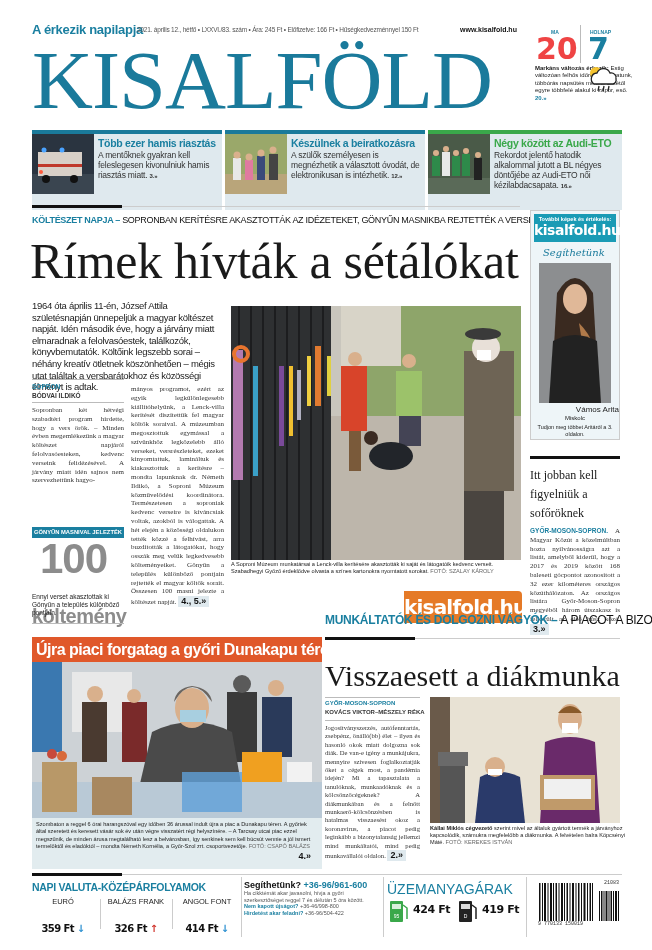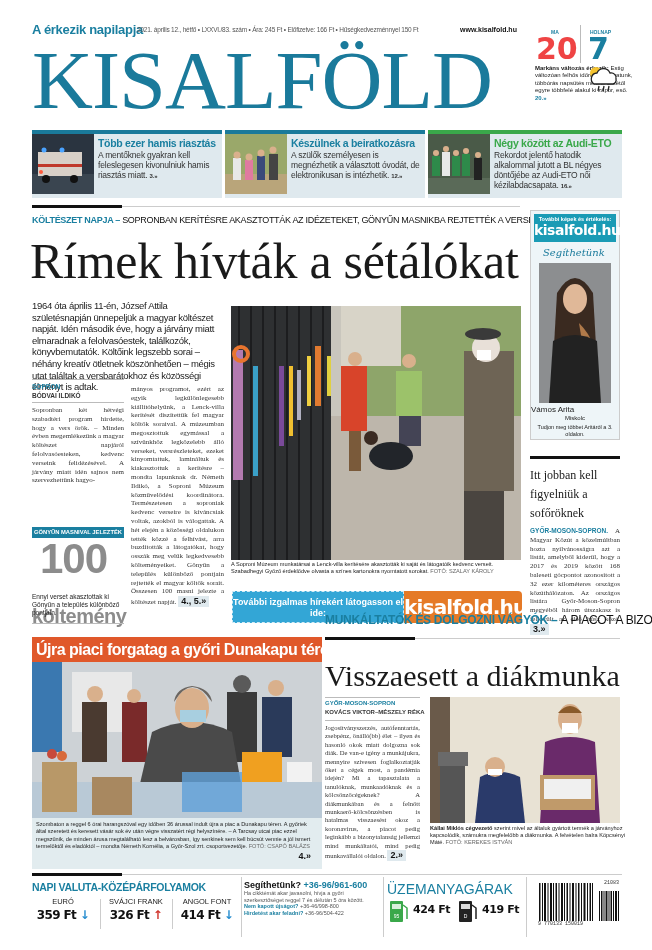--- a/index.html
+++ b/index.html
@@ -13,21 +13,21 @@
 #logo{left:32px;top:36px;font-family:"Liberation Serif",serif;font-size:82px;color:#1a7a9b;letter-spacing:-1px;line-height:90px;transform:scaleX(1.03);transform-origin:left}
 .wx-lbl{font-size:5px;font-weight:bold;color:#1a7fa0}
 #wx-today-lbl{left:551px;top:29px}
 #wx-tom-lbl{left:590px;top:29px}
 #wx-today{left:536px;top:34px;font-size:30px;font-weight:900;color:#ef4444;font-family:"DejaVu Sans",sans-serif;line-height:30px}
 #wx-tom{left:588px;top:34px;font-size:30px;font-weight:900;color:#1a7fa0;font-family:"DejaVu Sans",sans-serif;line-height:30px}
 #wx-div{left:580px;top:25px;width:1px;height:38px;background:#bbb}
 #wx-icon{left:585px;top:64px}
 
 #teaser-bar{left:32px;top:130px;width:590px;height:64px}
-.tz{position:absolute;top:0;height:68px;background:#dfe9ee;overflow:hidden}
+.tz{position:absolute;top:0;height:80px;background:#dfe9ee;overflow:hidden}
 .tz-bar{position:absolute;left:0;top:0;right:0;height:4px;background:#1a7a9b}
 .tz-img{position:absolute;left:0;top:4px;width:62px;height:60px}
 .tz-title{position:absolute;left:66px;top:7px;font-size:10.5px;font-weight:bold;color:#1a7fa0;letter-spacing:-0.3px}
 .tz-body{position:absolute;left:66px;top:20px;font-size:8.5px;line-height:10px;color:#333;letter-spacing:-0.2px;width:125px}
 .tz-ref{font-size:6px;font-weight:bold}
 
 #kicker-bar{left:32px;top:205px;width:90px;height:3px;background:#111}
 #kicker-line{left:122px;top:206px;width:398px;height:1px;background:#ccc}
 #kicker{left:32px;top:215px;font-size:9px;font-weight:bold;letter-spacing:-0.3px;white-space:nowrap}
 #kicker .k1{color:#1a7fa0}
@@ -50,21 +50,21 @@
 #promo{left:232px;top:591px;width:290px;height:32px}
 #promo-left{position:absolute;left:0;top:0;width:172px;height:32px;background:#33a6d6;border:1px dashed #cfeaf5;color:#fff;font-size:9px;font-weight:bold;text-align:center;line-height:11px;padding-top:5px}
 #promo-right{position:absolute;left:172px;top:0;width:118px;height:32px;background:#e57a27;border-radius:0 4px 4px 0;color:#fff;font-size:20px;font-weight:bold;text-align:center;line-height:32px;font-family:"DejaVu Sans",sans-serif;letter-spacing:-0.8px}
 
 #side-box{left:530px;top:210px;width:90px;height:230px;border:1px solid #ccc;background:#eef5f8}
 #side-top{position:absolute;left:3px;top:3px;width:82px;height:28px;background:#1a9bb5;color:#fff;text-align:center}
 #side-top .s1{font-size:5.5px;font-weight:bold;display:block;margin-top:2px}
 #side-top .s2{font-size:14px;font-weight:bold;display:block;line-height:16px;font-family:"DejaVu Sans",sans-serif;letter-spacing:-0.5px}
 #side-script{position:absolute;left:12px;top:36px;font-family:"DejaVu Serif",serif;font-style:italic;font-size:10px;color:#1a7a9b}
 #side-photo{position:absolute;left:8px;top:52px;width:72px;height:140px;background:#8c8e90;overflow:hidden}
-#side-name{position:absolute;left:0;width:88px;top:194px;text-align:left;font-size:8px;color:#222}
+#side-name{position:absolute;left:0;width:88px;top:194px;text-align:right;font-size:8px;color:#222}
 #side-city{position:absolute;left:0;width:88px;top:204px;text-align:center;font-size:6px;color:#222}
 #side-more{position:absolute;left:0;width:88px;top:213px;text-align:center;font-size:5.5px;line-height:6.5px;color:#222}
 #side2-bar{left:530px;top:456px;width:90px;height:3px;background:#111}
 #side2-title{left:530px;top:466px;width:95px;font-family:"Liberation Serif",serif;font-size:12px;line-height:19px;color:#1a1a1a}
 #side2-body{left:530px;top:527px;width:90px}
 
 #market{left:32px;top:637px;width:290px;height:232px;background:#e2ecef}
 #market-title{position:absolute;left:0;top:0;width:290px;height:25px;background:#e0582a;color:#fff;font-size:16px;font-weight:bold;line-height:25px;padding-left:4px;letter-spacing:-0.5px;white-space:nowrap}
 #market-photo{position:absolute;left:0;top:25px;width:290px;height:156px;overflow:hidden}
 #market-cap{position:absolute;left:4px;top:184px;width:282px;font-size:5.6px;line-height:7.3px;color:#222}
@@ -80,21 +80,21 @@
 #st-auth{left:325px;top:709px;font-size:6px;font-weight:bold;color:#333}
 #st-body{left:325px;top:724px;width:95px;font-size:6.6px;line-height:8.4px}
 #st-photo{left:430px;top:697px;width:190px;height:126px;overflow:hidden}
 #st-cap{left:430px;top:825px;width:195px;font-size:5.6px;line-height:7.2px;color:#222}
 
 #ft-bar{left:32px;top:873px;width:90px;height:3px;background:#111}
 #ft-line{left:122px;top:874px;width:500px;height:1px;background:#ccc}
 #fx-title{left:32px;top:881px;font-size:10.5px;font-weight:bold;color:#1a7fa0;letter-spacing:-0.3px}
 .fx{position:absolute;top:897px;width:62px;text-align:center}
 .fx .cur{font-size:7.5px;color:#222;display:block}
-.fx .val{font-size:12px;font-weight:900;color:#111;font-family:"DejaVu Sans",sans-serif;letter-spacing:-0.6px;display:block;margin-top:2px;white-space:nowrap}
+.fx .val{font-size:10px;font-weight:900;color:#111;font-family:"DejaVu Sans",sans-serif;letter-spacing:-0.6px;display:block;margin-top:17px;white-space:nowrap}
 .down{color:#2a8fd0}
 .up{color:#d0342c}
 .fx-div{position:absolute;top:899px;width:1px;height:30px;background:#ccc}
 #help{left:244px;top:880px;width:140px}
 #help .h1{font-size:9px;font-weight:bold;color:#111}
 #help .h1 span{color:#1a7fa0}
 #help .h2{font-size:5.5px;line-height:6.6px;color:#555}
 #help .h3{font-size:5.5px;line-height:6.6px;color:#555}
 #help .h3 b{color:#1a7fa0}
 .v-div{position:absolute;top:877px;width:1px;height:60px;background:#ccc}
@@ -242,21 +242,20 @@
   <rect x="255" y="60" width="20" height="40" fill="#c83838"></rect>
   <rect x="248" y="45" width="50" height="140" fill="#6e6455" transform="translate(-15,0)"></rect>
   <rect x="233" y="185" width="40" height="69" fill="#4a4540"></rect>
   <circle cx="255" cy="42" r="14" fill="#e8e0d8"></circle>
   <ellipse cx="252" cy="28" rx="18" ry="6" fill="#3a3a3a"></ellipse>
   <rect x="246" y="44" width="14" height="10" fill="#fff"></rect>
 </svg>
 <div class="abs" id="cap1"><span>A Soproni Múzeum munkatársai a Lenck-villa kerítésére akasztották ki saját és látogatóik kedvenc verseit. Szabadhegyi Győző érdeklődve olvasta a színes kartonokra nyomtatott sorokat.</span> <span style="color:#666">FOTÓ: SZALAY KÁROLY</span></div>
 
 <div class="abs" id="promo">
-  <div id="promo-left">További izgalmas hírekért látogasson el ide:</div>
   <div id="promo-right">kisalfold.hu</div>
 </div>
 
 <div class="abs" id="side-box">
   <div id="side-top">
     <span class="s1">További képek és értékelés:</span>
     <span class="s2">kisalfold.hu</span>
   </div>
   <div id="side-script">Segíthetünk</div>
   <svg id="side-photo" viewBox="0 0 72 140" preserveAspectRatio="none">
@@ -334,21 +333,21 @@
 
 <div class="abs" id="ft-bar"></div>
 <div class="abs" id="ft-line"></div>
 <div class="abs" id="fx-title">NAPI VALUTA-KÖZÉPÁRFOLYAMOK</div>
 <div class="fx" style="left:32px">
   <span class="cur">EURÓ</span>
   <span class="val"><span>359 Ft</span> <span class="down">↓</span></span>
 </div>
 <div class="fx-div" style="left:100px"></div>
 <div class="fx" style="left:104px;width:64px">
-  <span class="cur">SVÁJCI FRANK</span>
+  <span class="cur">BALÁZS FRANK</span>
   <span class="val"><span>326 Ft</span> <span class="up">↑</span></span>
 </div>
 <div class="fx-div" style="left:172px"></div>
 <div class="fx" style="left:175px;width:64px">
   <span class="cur">ANGOL FONT</span>
   <span class="val"><span>414 Ft</span> <span class="down">↓</span></span>
 </div>
 
 <div class="v-div" style="left:241px"></div>
 <div class="abs" id="help">

